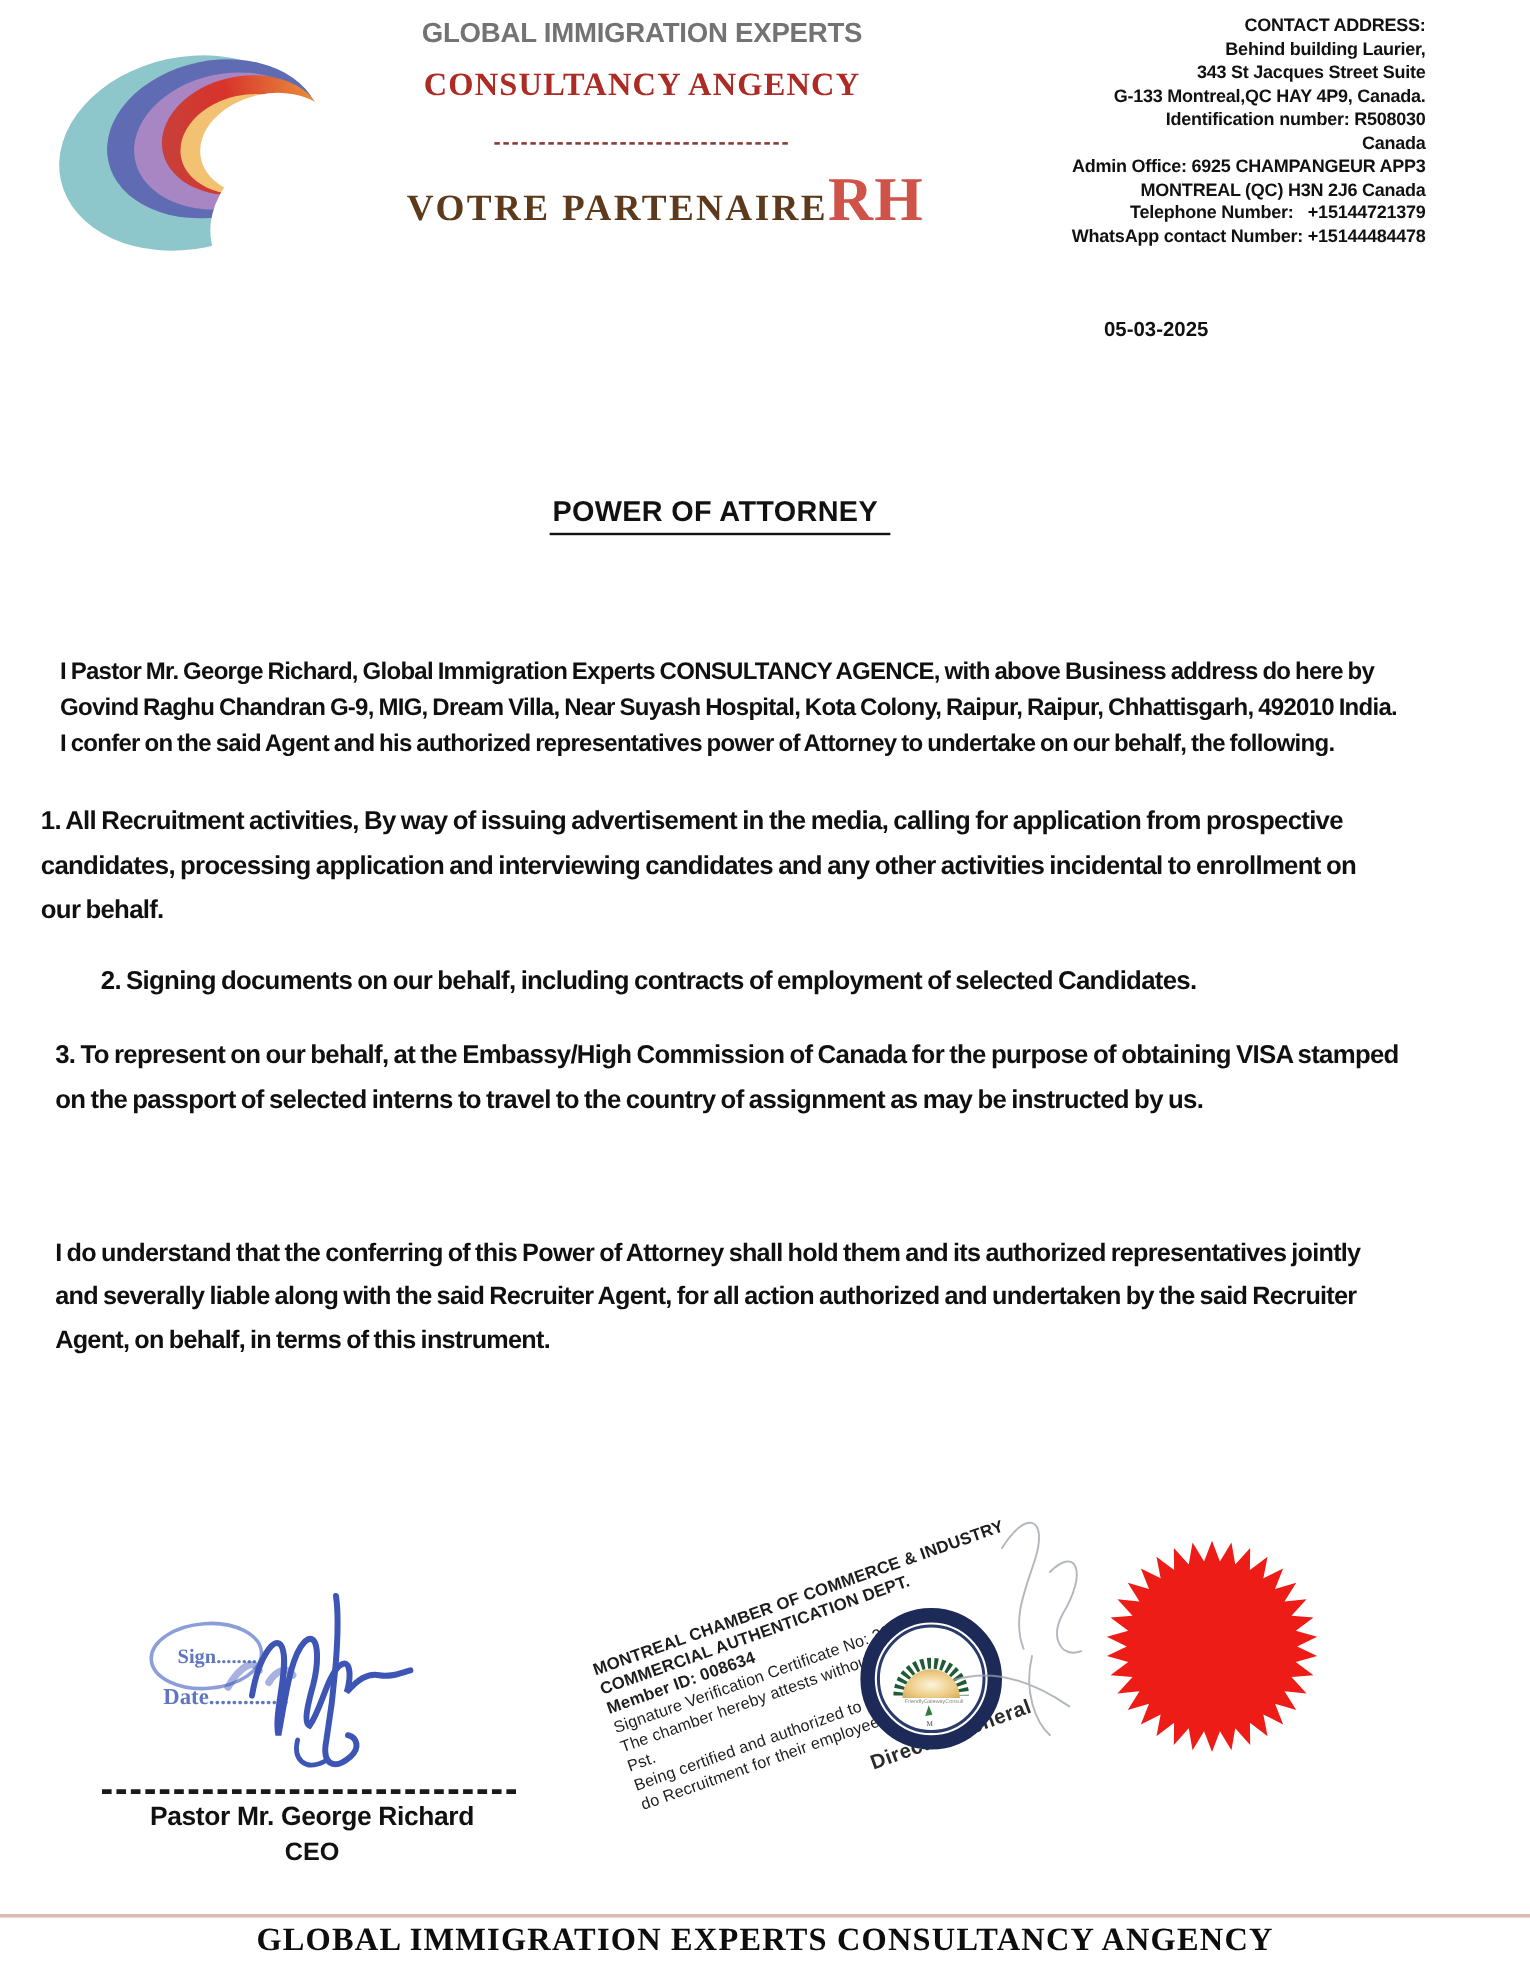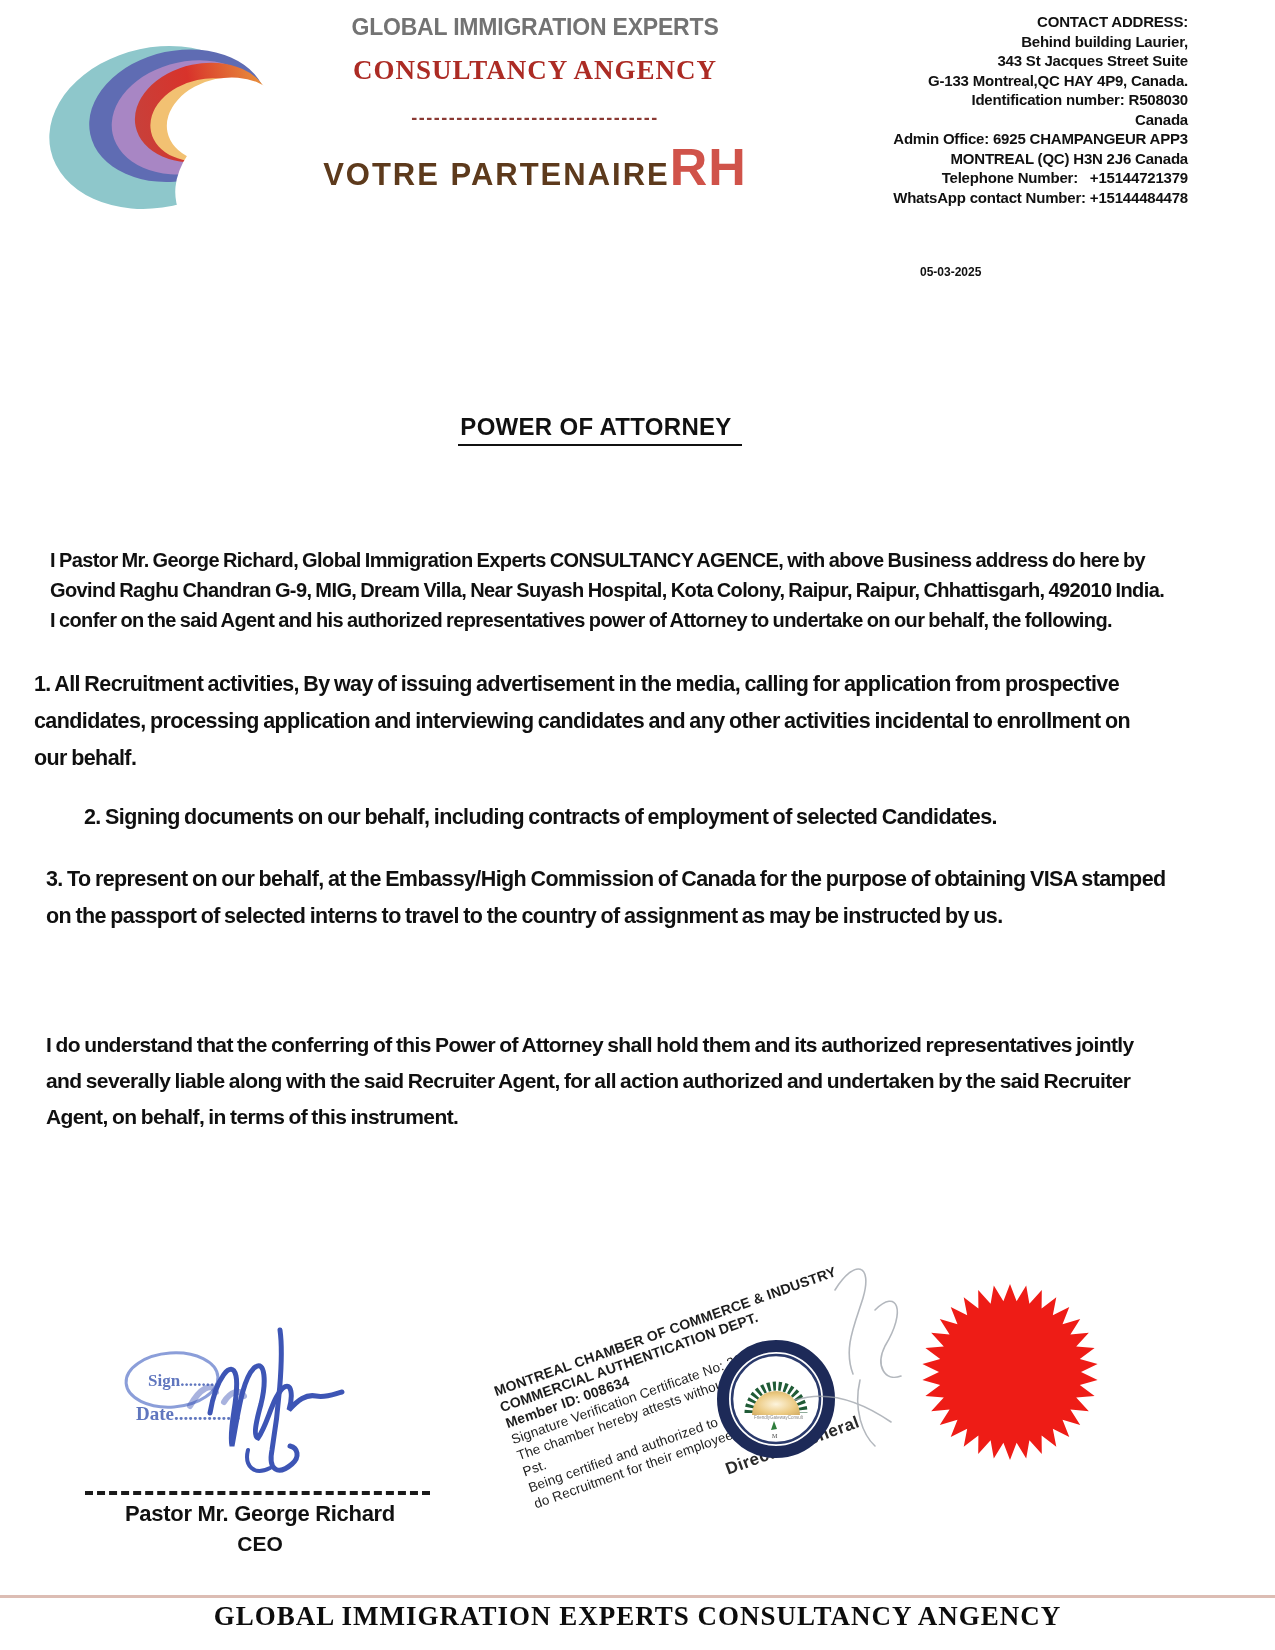--- a/index.html
+++ b/index.html
@@ -10,28 +10,28 @@
     font-family:"Liberation Sans", sans-serif; color:#111;
   }
   
   .logo { position:absolute; left:28px; top:25px; width:300px; height:195px; }
   .header-center { position:absolute; left:300px; top:14px; width:470px; text-align:center; }
   .brand-name { font-size:23px; font-weight:bold; letter-spacing:-0.2px; color:#737373; }
   .brand-sub  { margin-top:14px; font-family:"Liberation Serif", serif; font-weight:bold;
                 font-size:27px; color:#ac2b24; letter-spacing:1px; }
   .brand-divider { margin-top:22px; font-weight:bold; font-size:18px; color:#8a3a33;
                 letter-spacing:1.5px; white-space:nowrap; }
-  .brand-tagline { margin-top:8px; font-family:Liberation Sans, sans-serif; font-weight:bold;
-                font-size:31px; color:#5d3a1c; letter-spacing:2px; white-space:nowrap; }
+  .brand-tagline { margin-top:8px; font-family:Liberation Serif, serif; font-weight:bold;
+                font-size:31px; color:#5d3a1c; letter-spacing:2px; white-space:nowrap;text-align:right; }
   .brand-tagline .rh { font-size:52px; color:#d0534a; letter-spacing:1px; }
   .contact { position:absolute; left:858px; top:12px; width:330px;
              font-size:15px; font-weight:bold; line-height:19.5px; letter-spacing:-0.2px; }
   .contact div { white-space:pre-wrap;text-align:right; }
   
-  .date  { position:absolute; left:920px; top:265px; font-size:12px; font-weight:bold; }
+  .date  { position:absolute; left:920px; top:265px; font-size:17px; font-weight:bold; }
   .title-wrap { position:absolute; left:280px; top:413px; width:640px; text-align:center; }
   .title { display:inline-block; font-size:24px; font-weight:bold; letter-spacing:0.3px;
            border-bottom:2.5px solid #111; padding:0 10px 3px 2px; }
   .para  { position:absolute; font-weight:bold; color:#101010; letter-spacing:-0.6px; word-spacing:-1px; }
   .intro   { left:50px; top:545px; width:1118px; font-size:20px;   line-height:30px; }
   .item1   { left:34px; top:666px; width:1128px; font-size:21.5px; line-height:37px; }
   .item2   { left:84px; top:799px; width:1128px; font-size:21.5px; line-height:37px; }
   .item3   { left:46px; top:861px; width:1128px; font-size:21.5px; line-height:37px; }
   .closing { left:46px; top:1027px; width:1108px; font-size:21px;  line-height:36px; }
   

